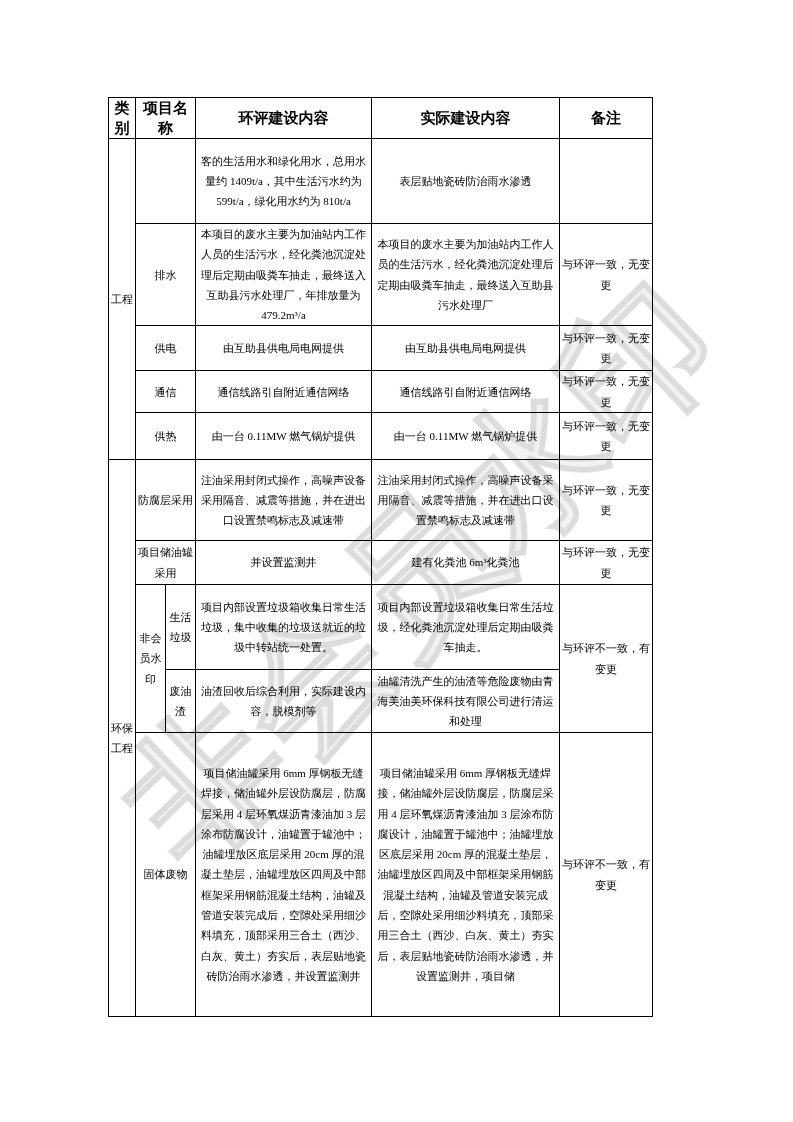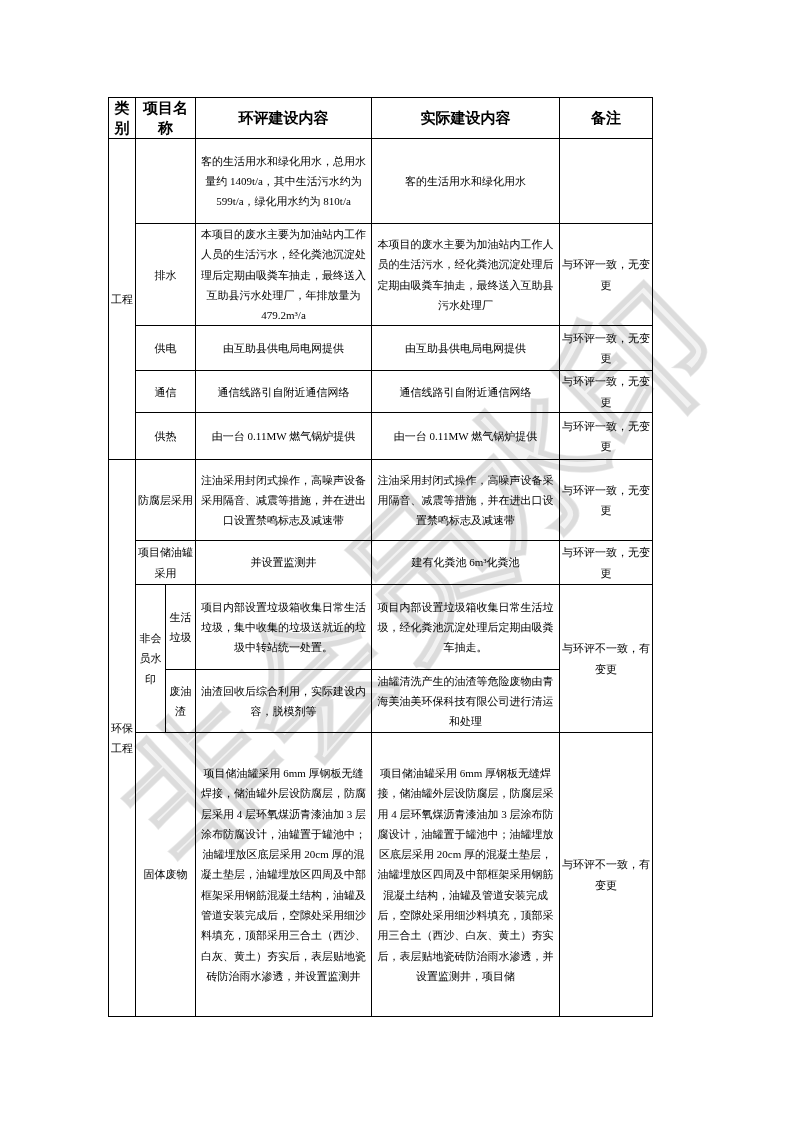--- a/index.html
+++ b/index.html
@@ -80,21 +80,21 @@
       <th colspan="2">项目名称</th>
       <th>环评建设内容</th>
       <th>实际建设内容</th>
       <th>备注</th>
     </tr>
 
     <tr style="height:85px">
       <td rowspan="5" class="cat-cell cat-top">工程</td>
       <td colspan="2" class="name-cell"></td>
       <td class="va-top">客的生活用水和绿化用水，总用水量约 1409t/a，其中生活污水约为 599t/a，绿化用水约为 810t/a</td>
-      <td class="va-top">客的生活用水和绿化用水</td>
+      <td class="va-top">表层贴地瓷砖防治雨水渗透</td>
       <td></td>
     </tr>
 
     <tr style="height:102px">
       <td colspan="2" class="name-cell">排水</td>
       <td>本项目的废水主要为加油站内工作人员的生活污水，经化粪池沉淀处理后定期由吸粪车抽走，最终送入互助县污水处理厂，年排放量为 479.2m³/a</td>
       <td>本项目的废水主要为加油站内工作人员的生活污水，经化粪池沉淀处理后定期由吸粪车抽走，最终送入互助县污水处理厂</td>
       <td>与环评一致，无变更</td>
     </tr>
 

